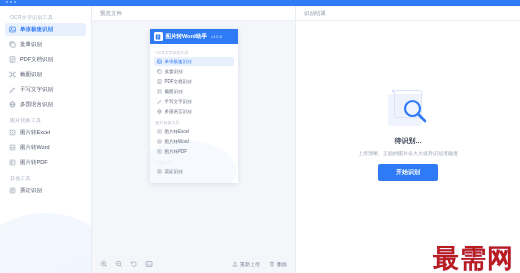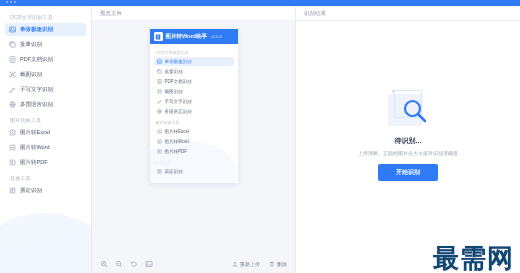--- a/index.html
+++ b/index.html
@@ -130,21 +130,21 @@
   .empty-title{font-size:7px;font-weight:bold;color:#3c4454;margin-bottom:4px;}
   .empty-hint{font-size:5px;color:#9aa3b2;margin-bottom:8px;white-space:nowrap;}
   .start-btn{
     background:#2f7bf6;color:#fff;font-size:6px;font-weight:bold;
     padding:4px 18px;border:none;border-radius:2px;white-space:nowrap;
   }
 
   .watermark{
     position:absolute;right:6px;bottom:2px;
     font-family:"DejaVu Sans",sans-serif;
-    font-size:26px;font-weight:bold;color:#0c4a6e;
+    font-size:26px;font-weight:bold;color:#b91c1c;
     letter-spacing:1px;line-height:1;
     text-shadow:0 0 1px rgba(139,26,224,.4);
   }
 </style>
 </head>
 <body>
 
 <div class="app">
 
   <div class="titlebar">

